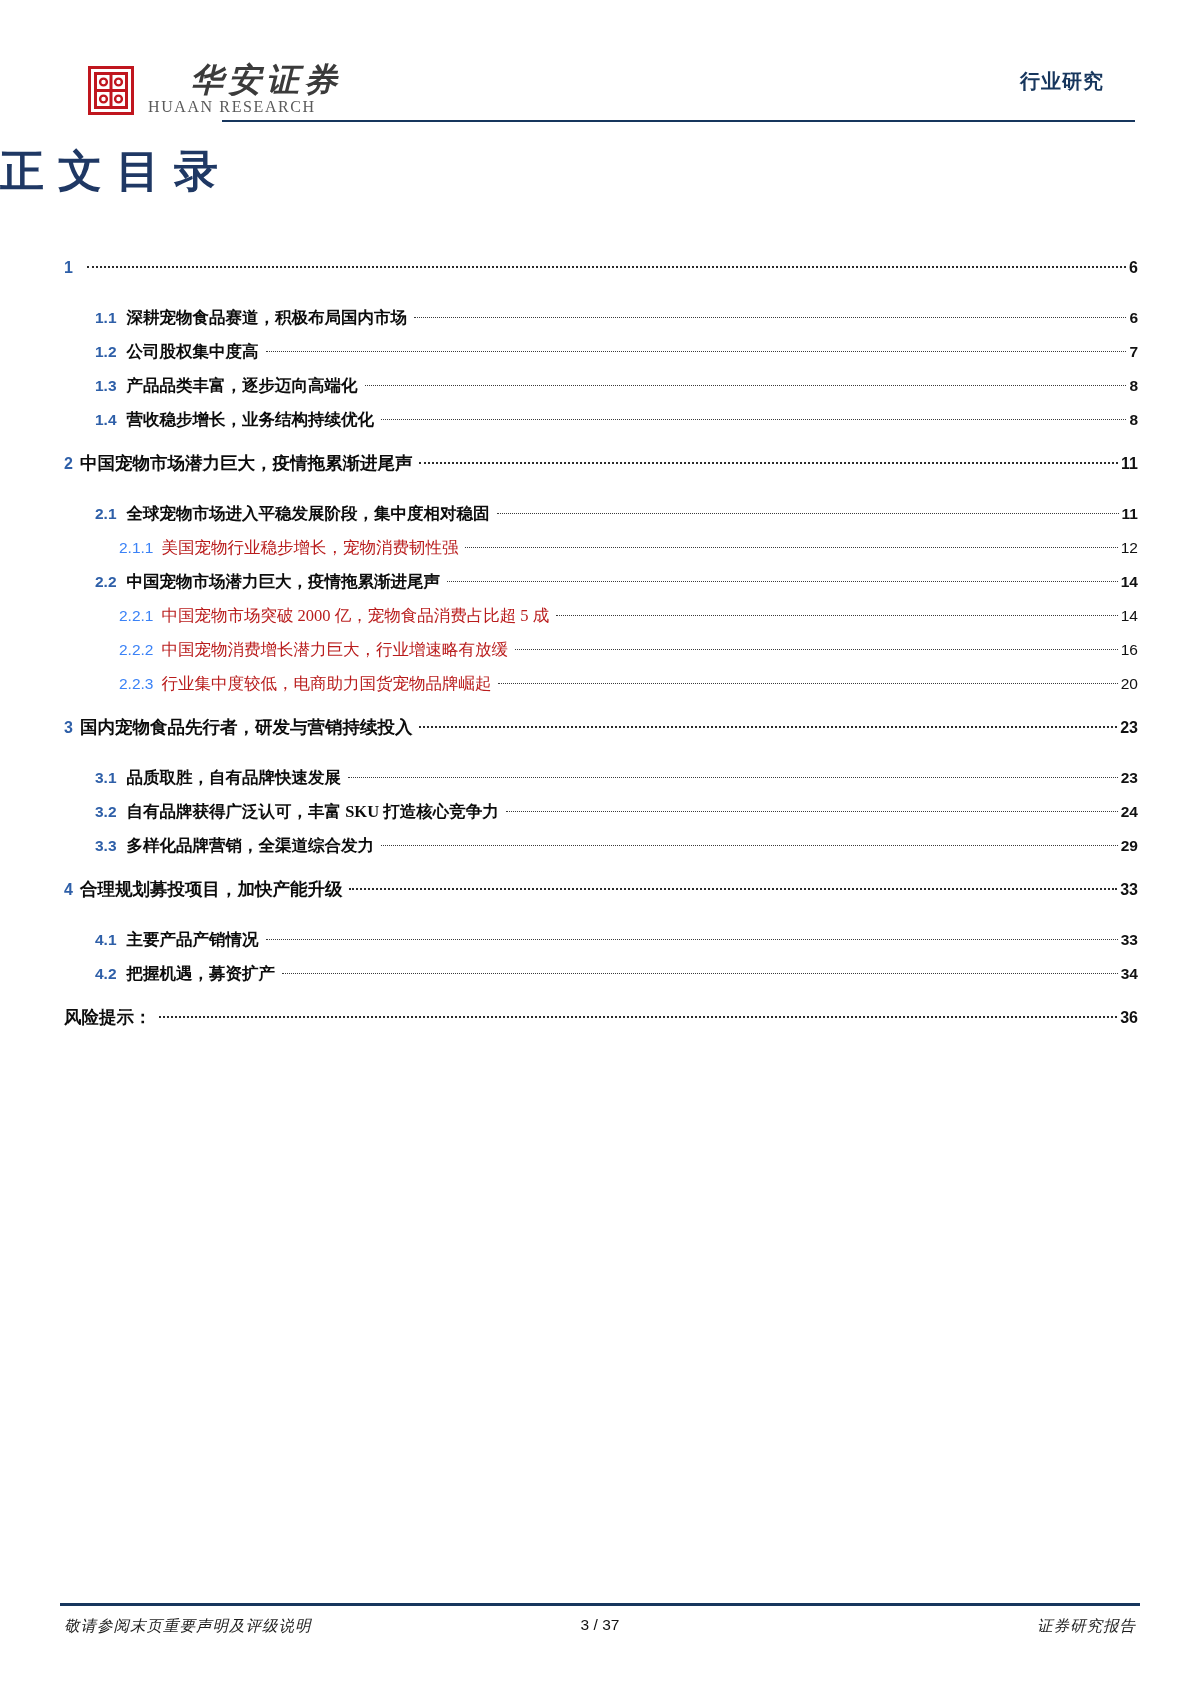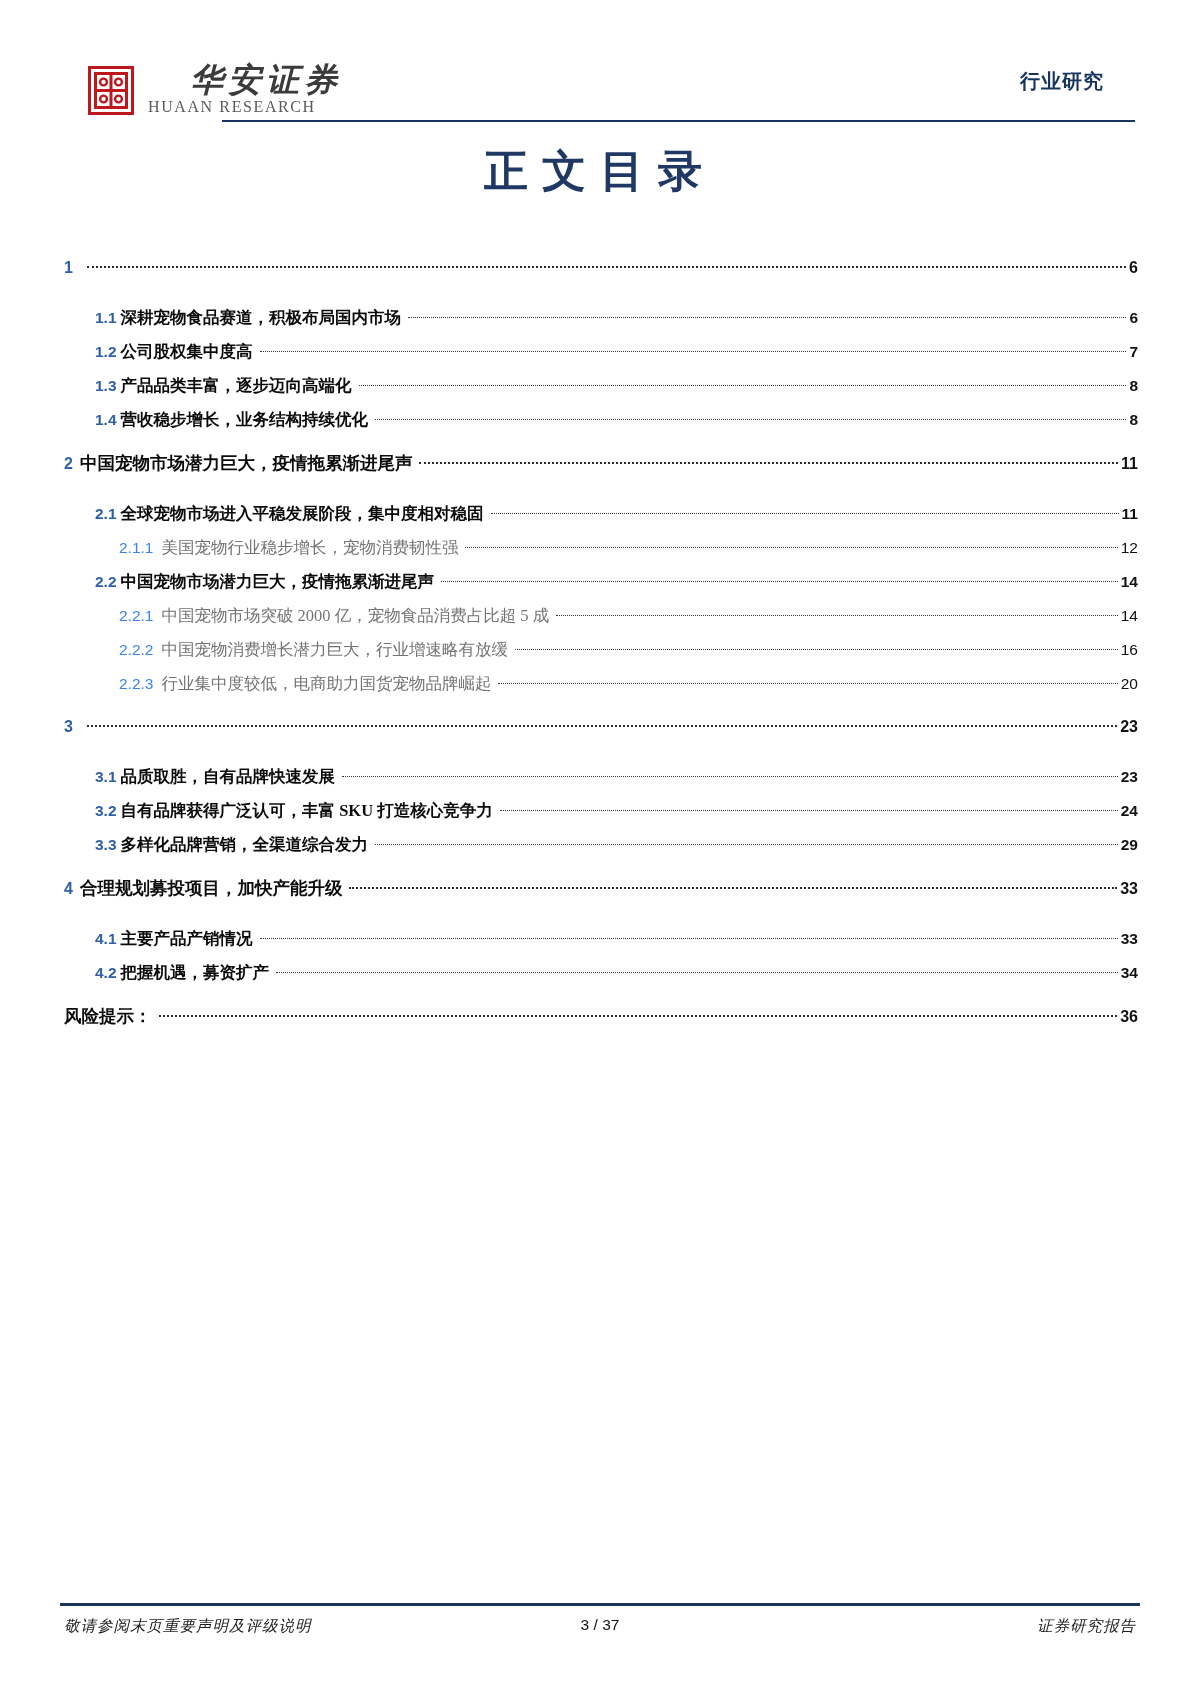--- a/index.html
+++ b/index.html
@@ -39,21 +39,21 @@
   .hdr-category {
     position:absolute; right:96px; top:68px;
     font-size:20px; font-weight:bold; color:#17365d;
     font-family:"Liberation Sans", sans-serif;
     letter-spacing:1px; white-space:nowrap;
   }
 
   
   .doc-title {
     position:absolute; left:0; right:0; top:142px;
-    text-align:center;
+    text-align:left;
     font-size:44px; font-weight:bold; color:#1f3864;
     letter-spacing:14px;
     font-family:"Liberation Serif", serif;
   }
 
   
   .toc {
     position:absolute; left:64px; right:62px; top:242px;
   }
   .row {
@@ -67,28 +67,28 @@
 
   .lv1 { font-size:17.5px; margin-top:9px; }
   .lv1 .num { color:#2e5fa8; font-weight:bold; margin-right:7px; font-family:"Liberation Sans", sans-serif; font-size:16px;}
   .lv1 .txt { font-weight:bold; color:#0c0c0c; }
   .lv1 .pg  { font-weight:bold; font-size:16px; font-family:"Liberation Sans", sans-serif;}
   .lv1 .leader { border-bottom:2.6px dotted #2b2b2b; }
 
   .row.lv1 + .row.lv2 { margin-top:16px; }
 
   .lv2 { font-size:16.5px; margin-left:31px; }
-  .lv2 .num { color:#2e5fa8; font-weight:bold; margin-right:4px; font-family:"Liberation Sans", sans-serif; font-size:15.5px;}
+  .lv2 .num { color:#2e5fa8; font-weight:bold; margin-right:10px; font-family:"Liberation Sans", sans-serif; font-size:15.5px;}
   .lv2 .txt { font-weight:bold; color:#0c0c0c; }
   .lv2 .pg  { font-weight:bold; font-size:15.5px; font-family:"Liberation Sans", sans-serif;}
   .lv2 .leader { border-bottom:1.9px dotted #3a3a3a; }
 
   .lv3 { font-size:16.5px; margin-left:55px; }
   .lv3 .num { color:#3b82f6; margin-right:8px; font-family:"Liberation Sans", sans-serif; font-size:15.5px;}
-  .lv3 .txt { font-weight:normal; color:#737373;text-align:right; }
+  .lv3 .txt { font-weight:normal; color:#b91c1c;text-align:right; }
   .lv3 .pg  { font-weight:normal; font-size:15.5px; font-family:"Liberation Sans", sans-serif;}
   .lv3 .leader { border-bottom:1.9px dotted #3a3a3a; }
 
   
   .ftr-rule {
     position:absolute; left:60px; right:60px; top:1603px;
     height:3px; background:#17365d;
   }
   .ftr-left {
     position:absolute; left:64px; top:1616px;
@@ -198,20 +198,21 @@
         <span class="pg">16</span>
       </div>
       <div class="row lv3">
         <span class="num">2.2.3</span>
         <span class="txt">行业集中度较低，电商助力国货宠物品牌崛起</span>
         <span class="leader"></span>
         <span class="pg">20</span>
       </div>
       <div class="row lv1">
         <span class="num">3</span>
+        <span class="txt">国内宠物食品先行者，研发与营销持续投入</span>
         <span class="leader"></span>
         <span class="pg">23</span>
       </div>
       <div class="row lv2">
         <span class="num">3.1</span>
         <span class="txt">品质取胜，自有品牌快速发展</span>
         <span class="leader"></span>
         <span class="pg">23</span>
       </div>
       <div class="row lv2">

